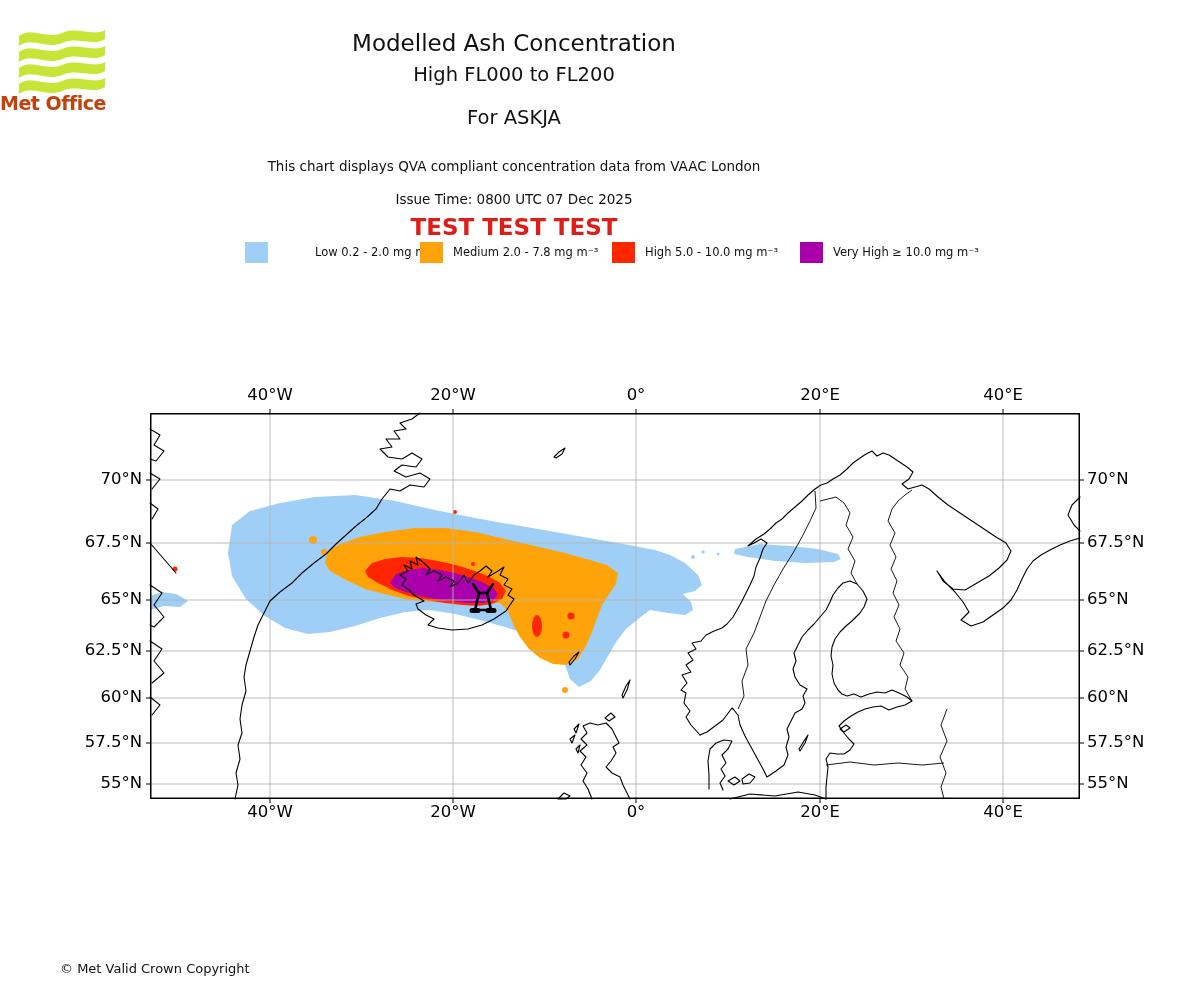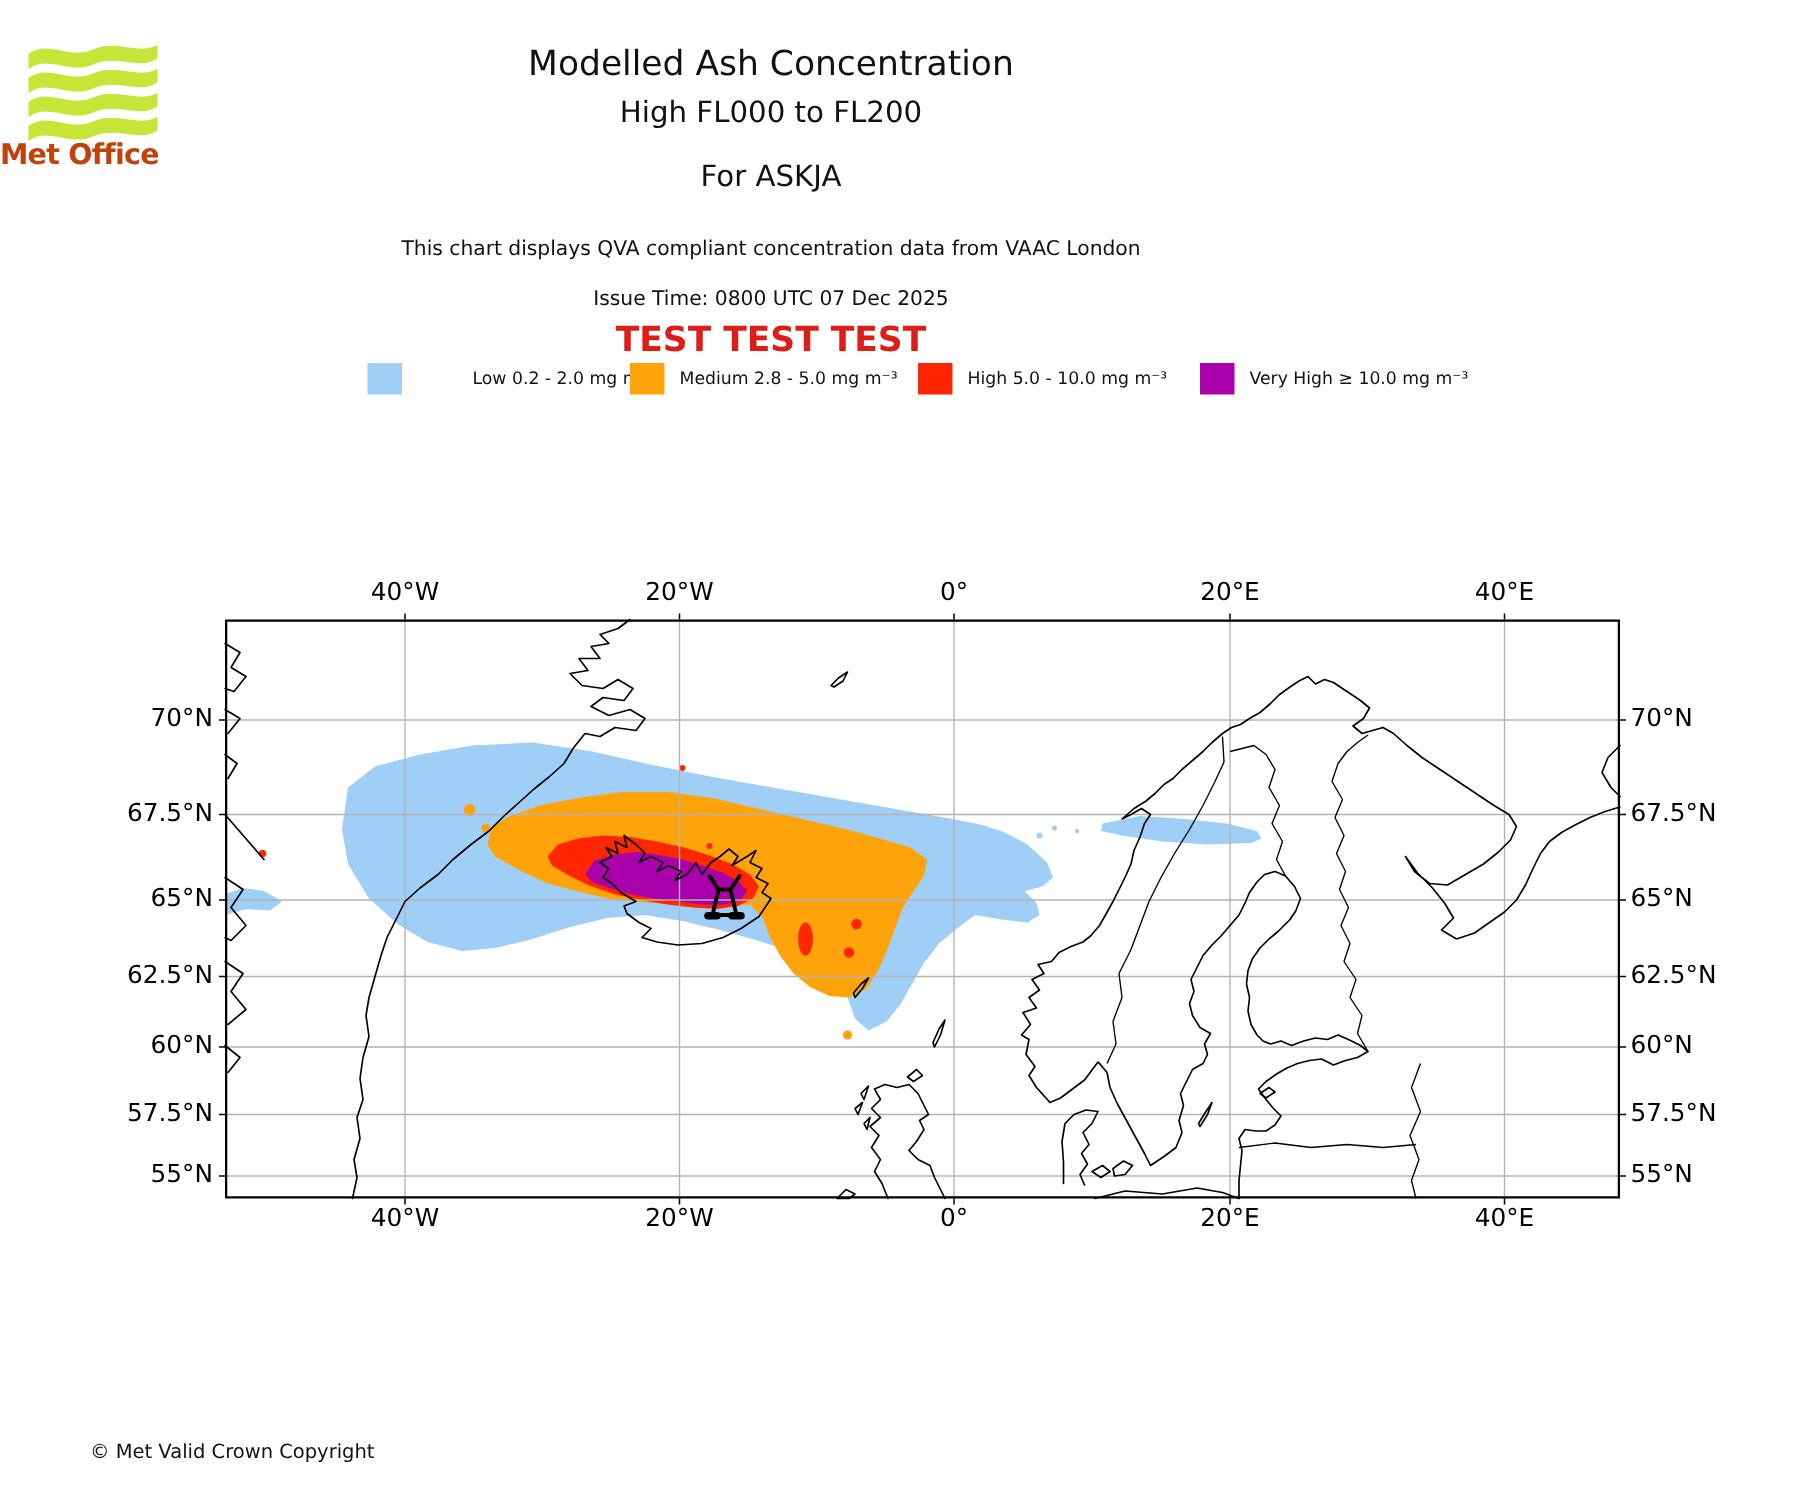--- a/index.html
+++ b/index.html
@@ -45,21 +45,21 @@
   <div id="qva-note" class="abs ctr">This chart displays QVA compliant concentration data from VAAC London</div>
   <div id="issue-time" class="abs ctr">Issue Time: 0800 UTC 07 Dec 2025</div>
   <div id="test-banner" class="abs ctr" style="color: rgb(221, 29, 23); font-weight: bold;">TEST TEST TEST</div>
 
   <div class="legend-item" id="legend-low">
     <span class="swatch" style="background-color: rgb(159, 207, 246);"></span>
     <span class="legend-label">Low 0.2 - 2.0 mg m⁻³</span>
   </div>
   <div class="legend-item" id="legend-med">
     <span class="swatch" style="background-color: rgb(255, 163, 10);"></span>
-    <span class="legend-label">Medium 2.8 - 5.0 mg m⁻³</span>
+    <span class="legend-label">Medium 2.0 - 7.8 mg m⁻³</span>
   </div>
   <div class="legend-item" id="legend-high">
     <span class="swatch" style="background-color: rgb(255, 38, 0);"></span>
     <span class="legend-label">High 5.0 - 10.0 mg m⁻³</span>
   </div>
   <div class="legend-item" id="legend-vhigh">
     <span class="swatch" style="background-color: rgb(170, 0, 172);"></span>
     <span class="legend-label">Very High ≥ 10.0 mg m⁻³</span>
   </div>
 

